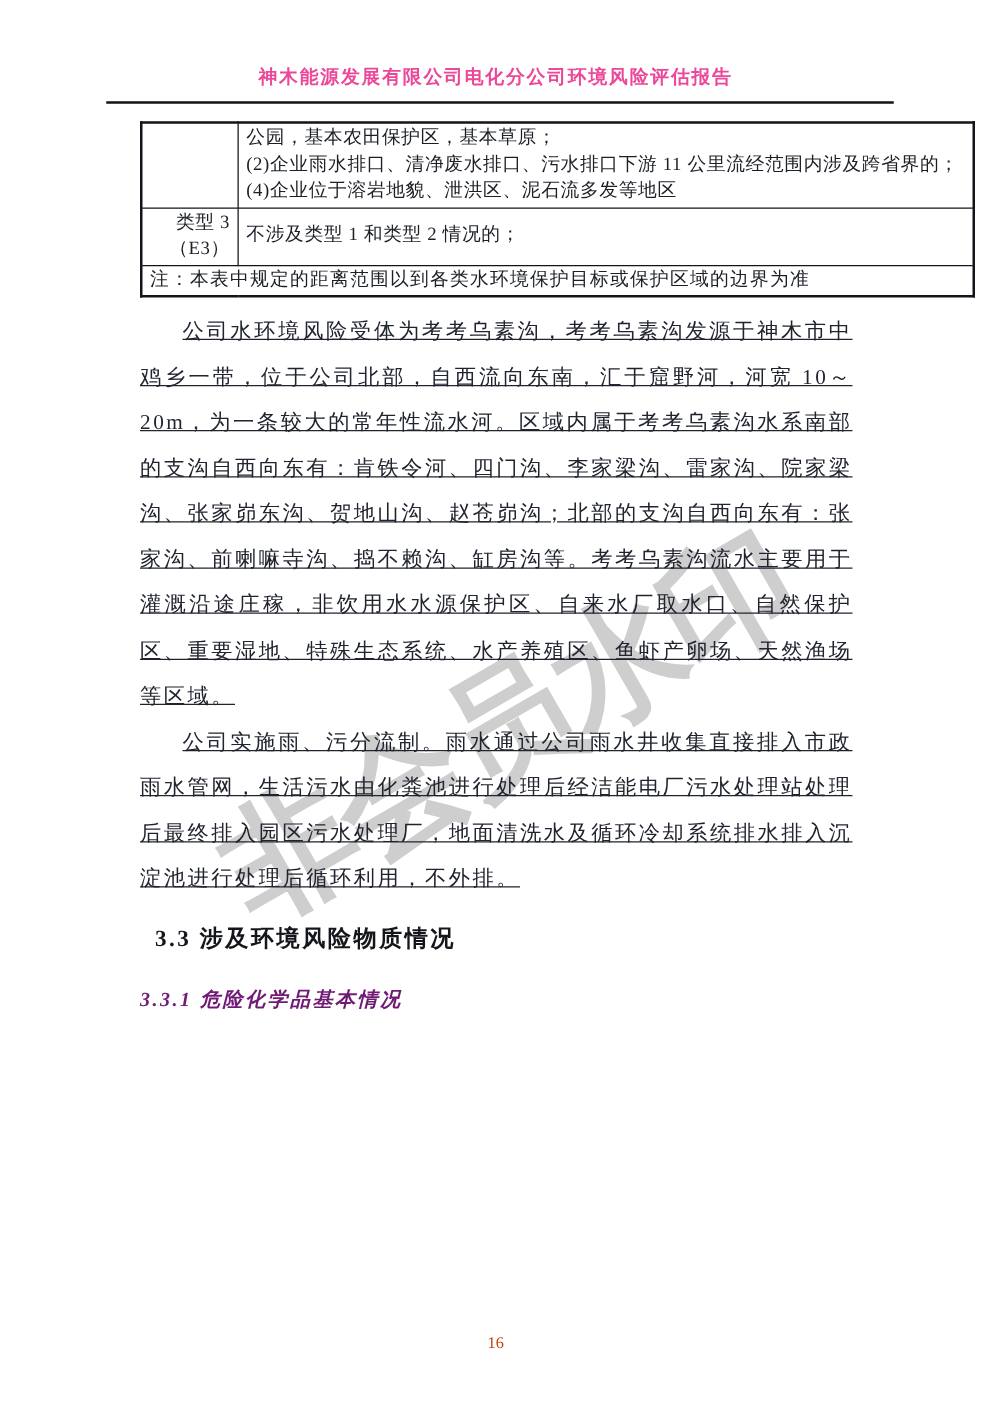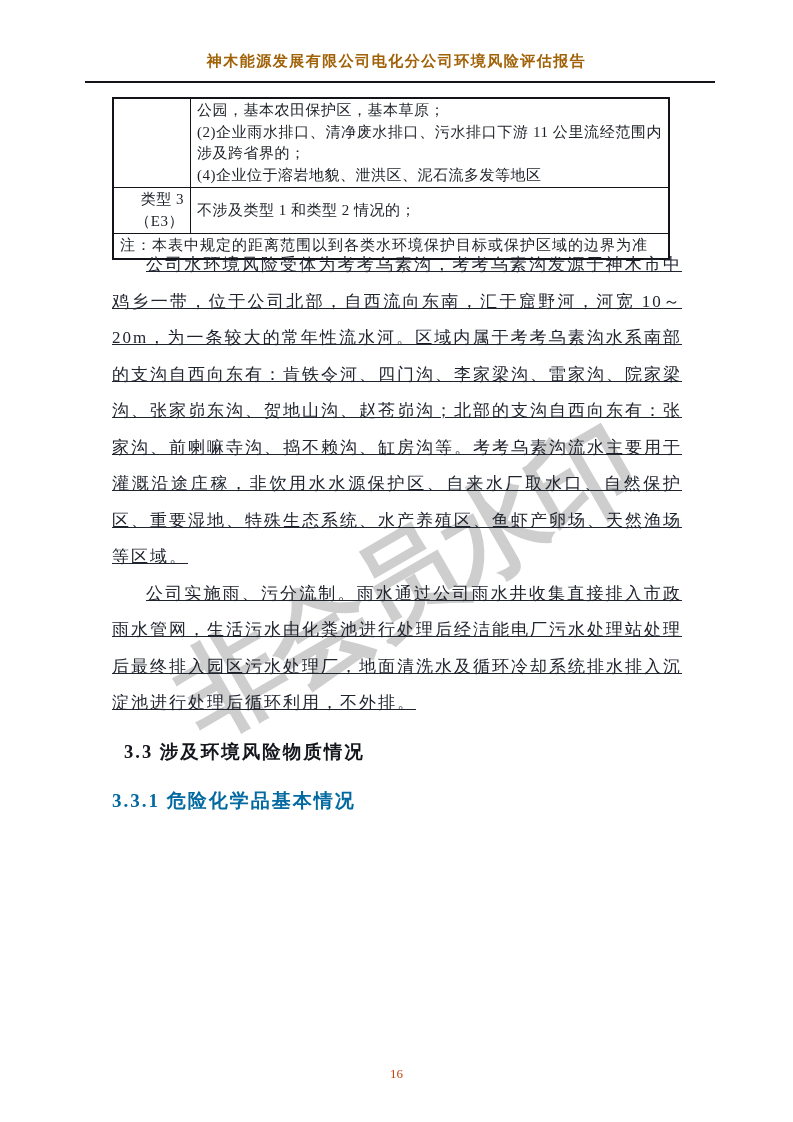--- a/index.html
+++ b/index.html
@@ -4,41 +4,41 @@
 <style>
   html,body{margin:0;padding:0;}
   body{
     width:793px;height:1122px;position:relative;background:#ffffff;
     font-family:"Liberation Serif","DejaVu Serif",serif;
     color:#20242e;overflow:hidden;
   }
   .page{position:absolute;inset:0;}
   
   .doc-header{position:absolute;top:52px;left:0;width:793px;text-align:center;
-    font-size:15px;font-weight:600;letter-spacing:1.5px;color:#a16207;}
+    font-size:15px;font-weight:600;letter-spacing:1.5px;color:#ec4899;}
   .header-rule{position:absolute;top:81px;left:85px;width:630px;height:2px;background:#12141a;}
   
   .watermark{position:absolute;left:56px;top:512px;width:700px;text-align:center;
     transform:rotate(-30deg);font-size:105px;letter-spacing:-4px;font-weight:600;
     color:rgba(80,80,80,0.28);white-space:nowrap;z-index:0;pointer-events:none;}
   
-  .risk-table{position:absolute;left:112px;top:97px;width:558px;border-collapse:collapse;
+  .risk-table{position:absolute;left:112px;top:97px;width:668px;border-collapse:collapse;
     font-size:15px;line-height:21.5px;letter-spacing:0.5px;color:#1c2026;z-index:1;
     table-layout:fixed;}
   .risk-table td{border:1px solid #12141a;padding:1px 6px;vertical-align:middle;}
   .risk-table{border:2px solid #12141a;}
   .col-type{width:64px;text-align:right;padding:1px 2px;}
   .cell-desc div{text-align:justify;}
   .note-cell{letter-spacing:1px;}
   
   .body-col{position:absolute;left:112px;top:247px;width:570px;z-index:1;}
   .para{margin:0;font-size:17px;line-height:36.5px;letter-spacing:2px;
     text-align:justify;text-indent:2em;color:#20242e;text-decoration:underline;}
   .h-33{margin:12px;font-size:18.5px;line-height:37px;letter-spacing:2px;font-weight:700;color:#14161c;}
-  .h-331{margin:0;font-size:19px;line-height:36.5px;letter-spacing:2px;font-weight:700;color:#0369a1;}
+  .h-331{margin:0;font-size:16px;line-height:36.5px;letter-spacing:2px;font-weight:700;color:#701a75;font-style:italic;}
   
   .page-number{position:absolute;top:1066px;left:0;width:793px;text-align:center;
     font-size:13px;color:#c2410c;z-index:1;}
 </style>
 </head>
 <body>
 
 <div class="page">
 
   <div class="doc-header">神木能源发展有限公司电化分公司环境风险评估报告</div>

